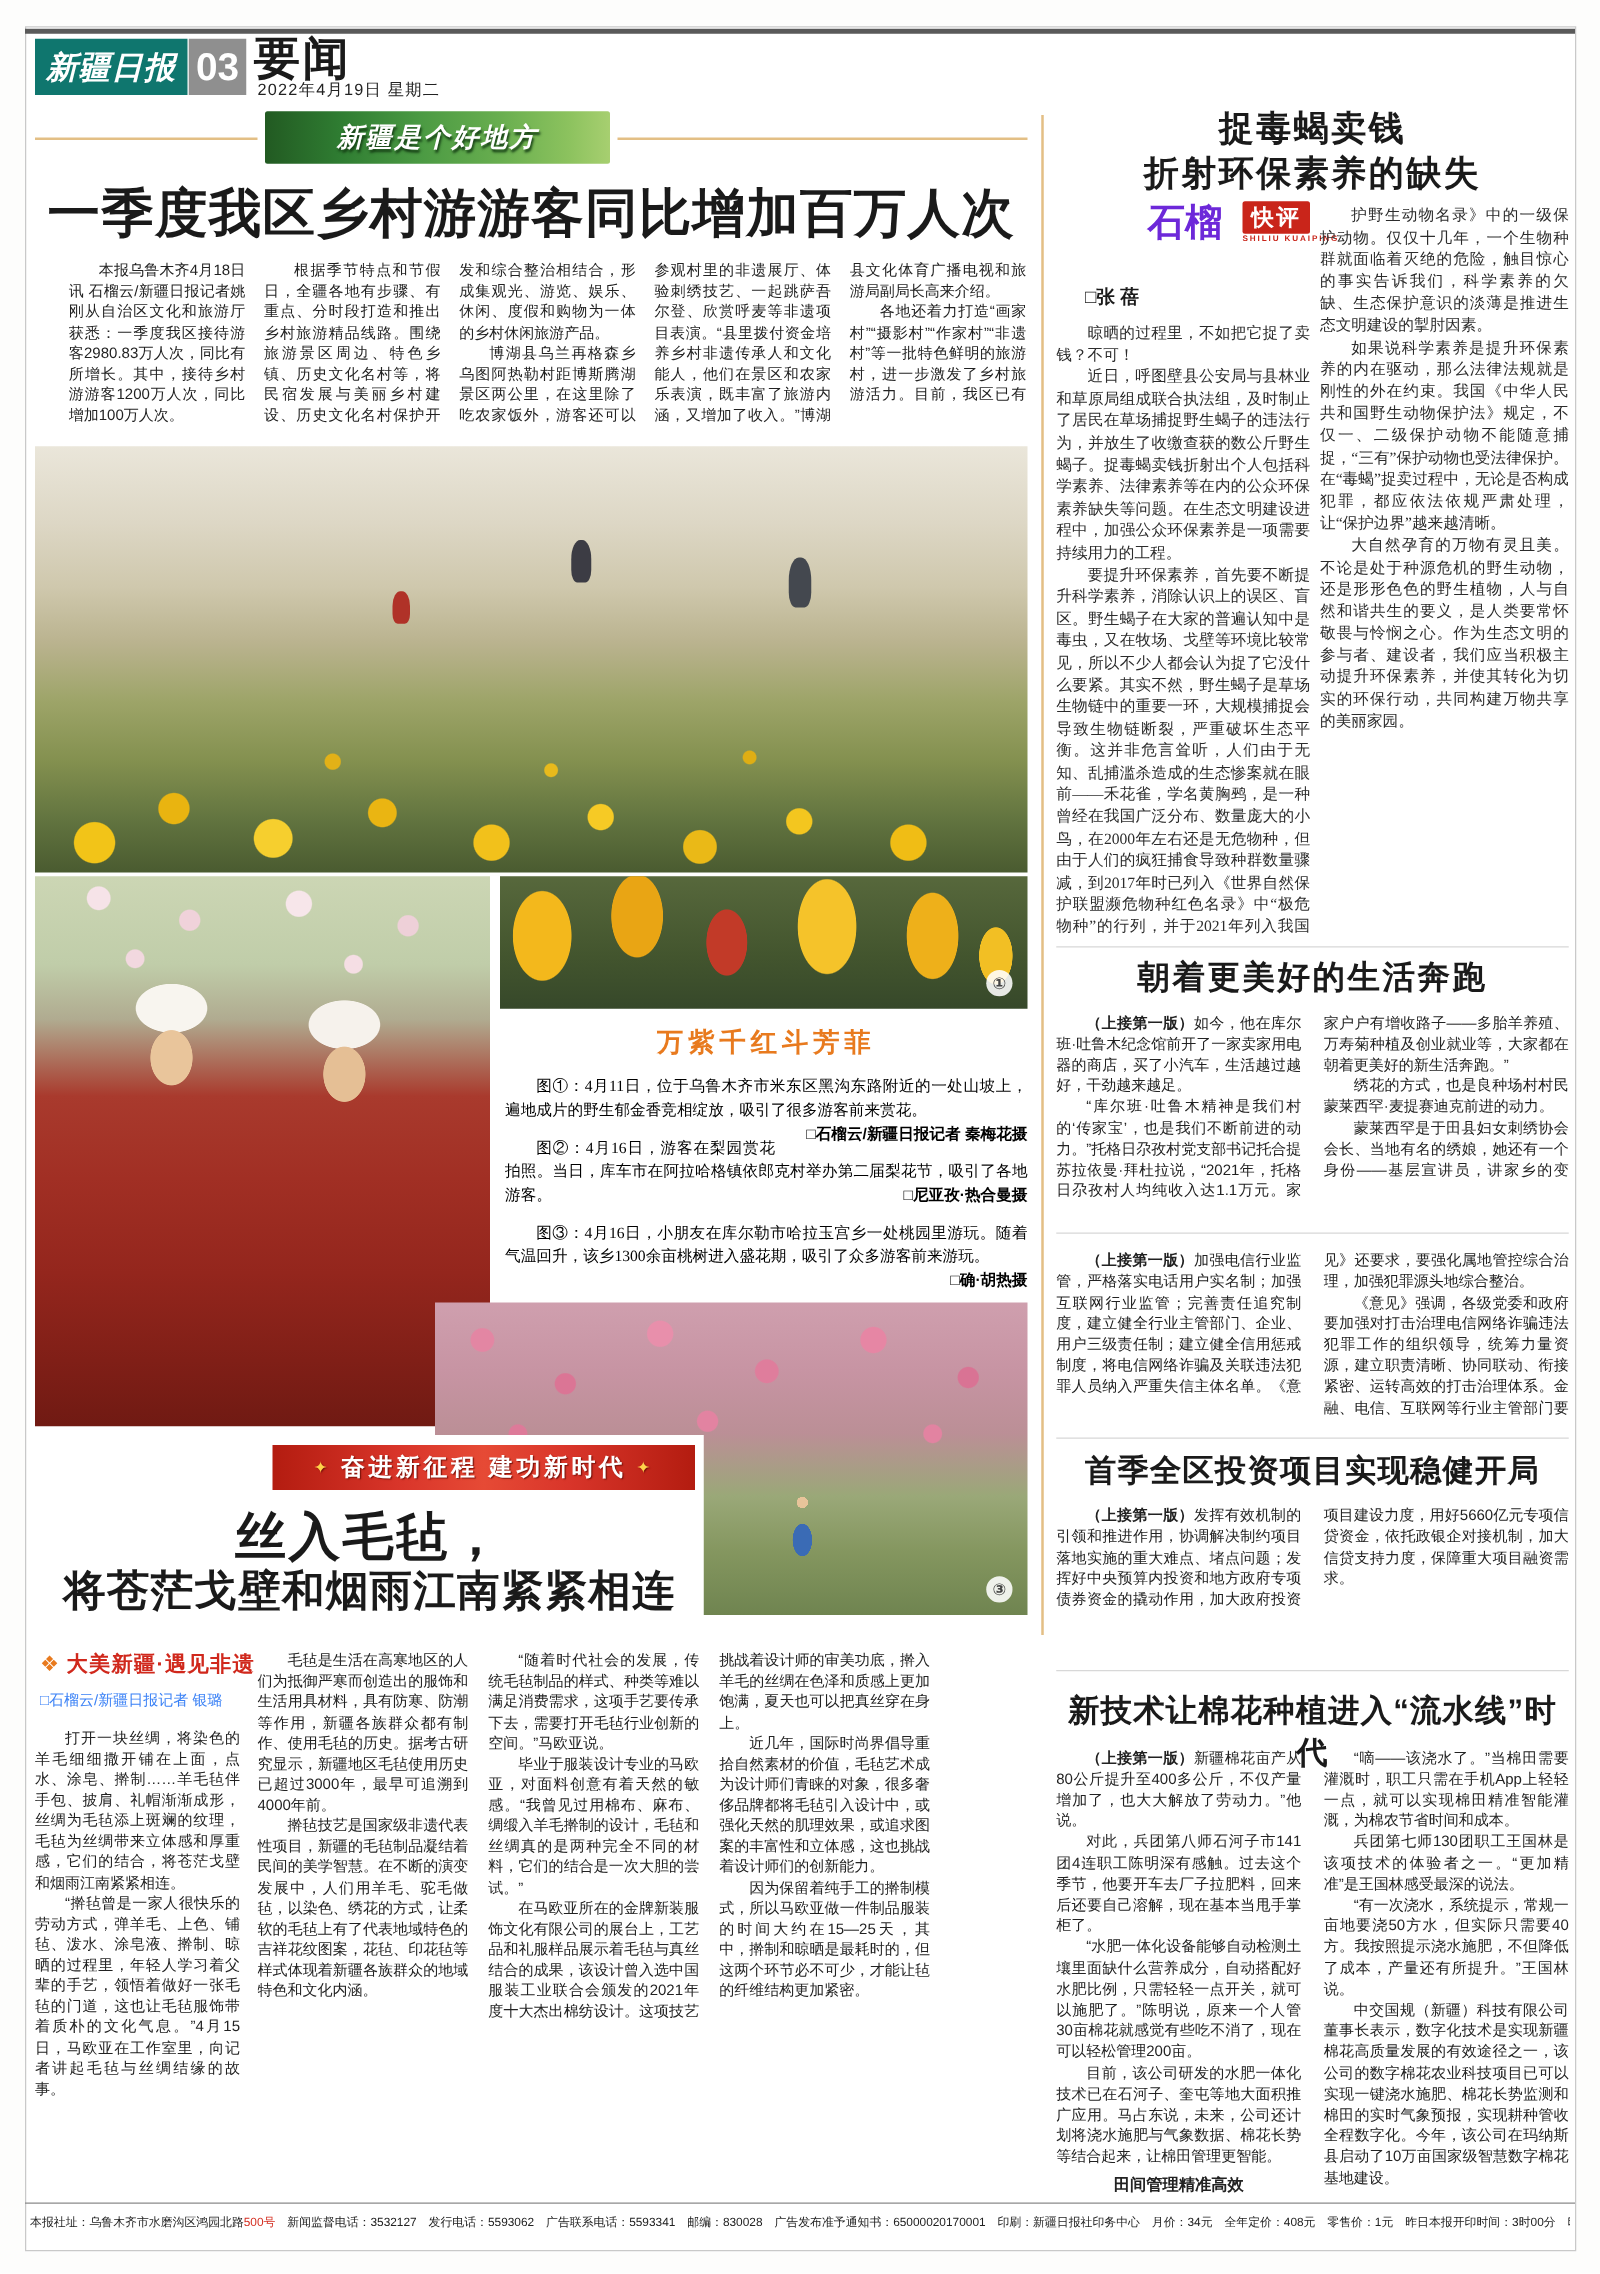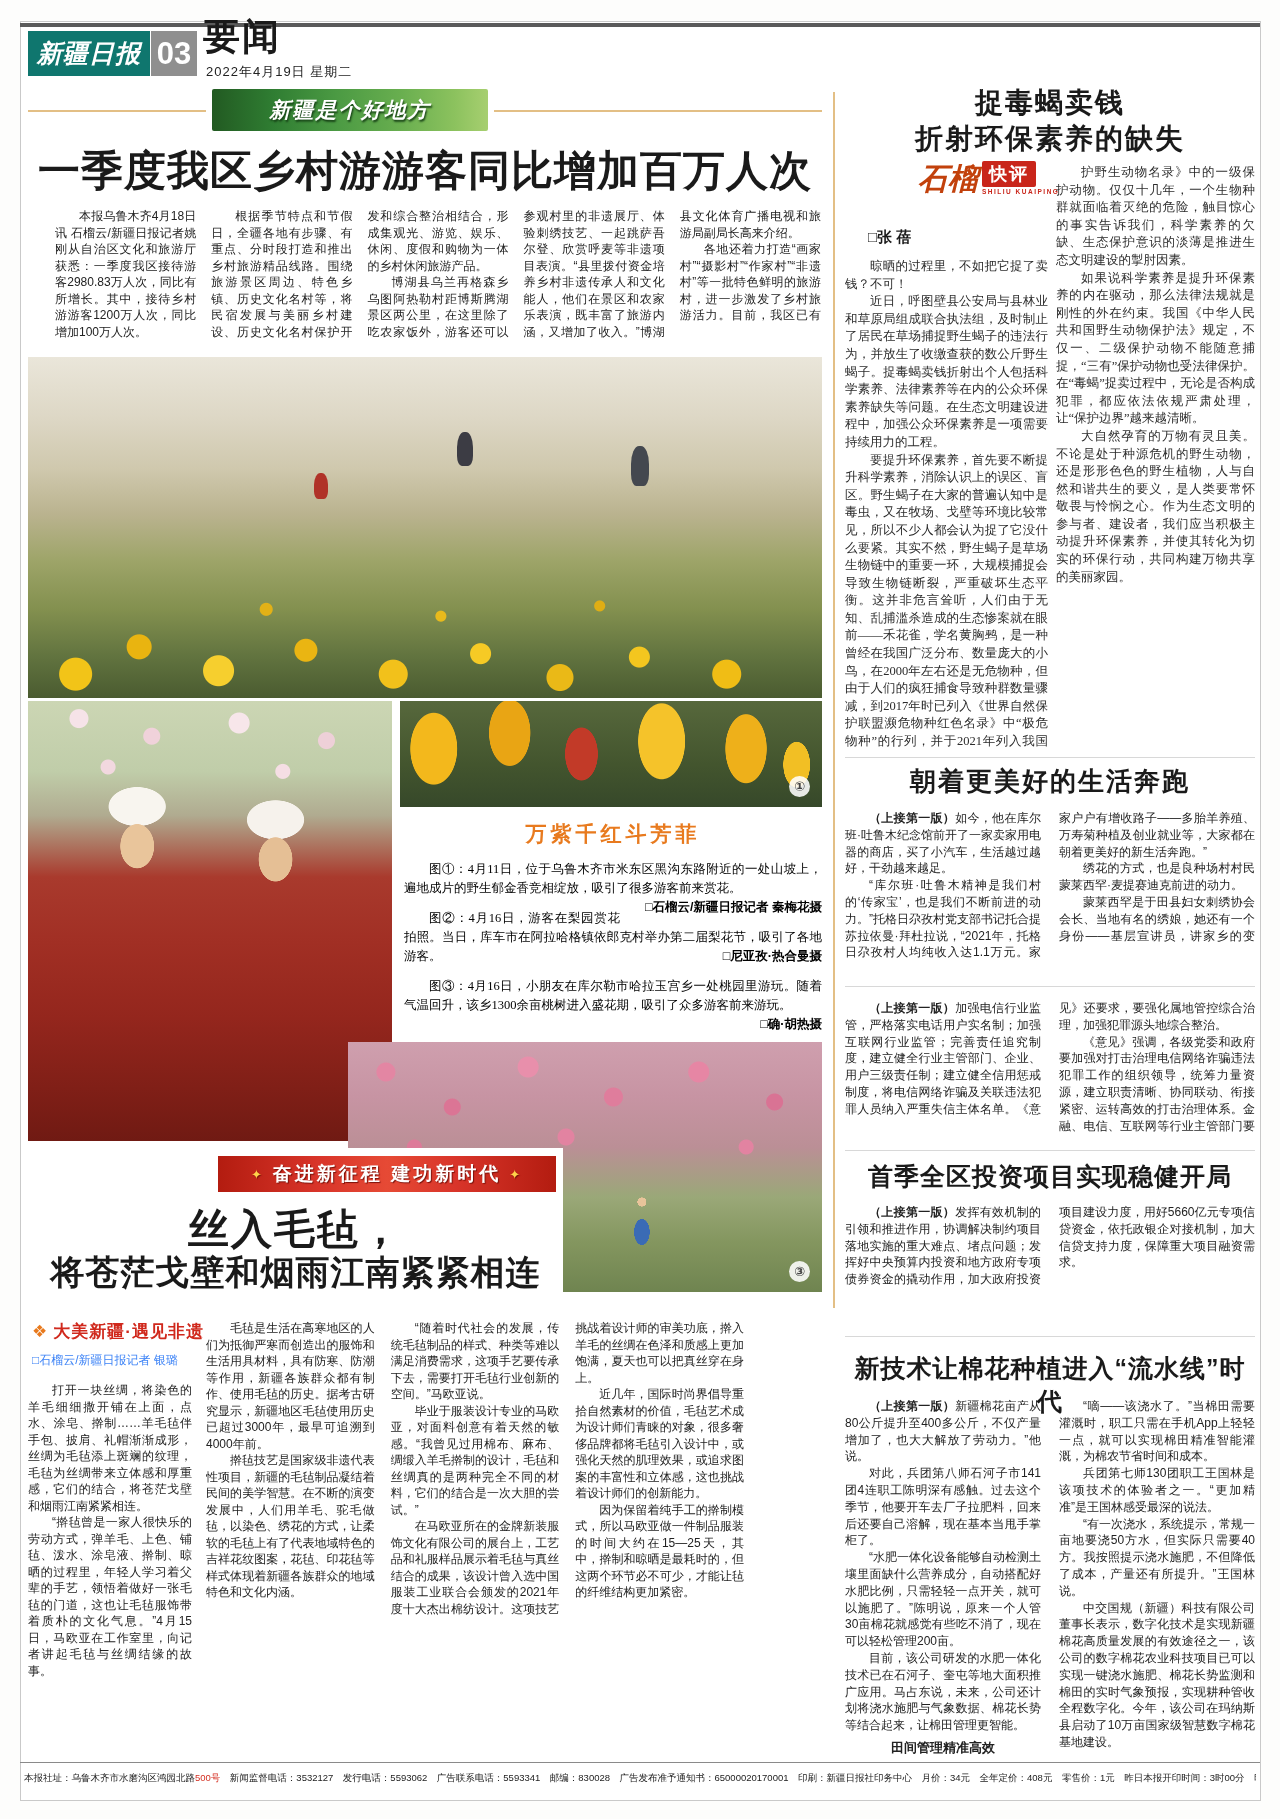--- a/index.html
+++ b/index.html
@@ -7,21 +7,21 @@
         font-family:"Liberation Sans","DejaVu Sans",sans-serif;color:#1a1a1a;}
   .sheet{position:absolute;left:20px;top:21px;width:1239px;height:1778px;border:1px solid #c9c9c9;background:#fff;}
   .abs{position:absolute;}
   .top-rule{left:20px;top:23px;width:1240px;height:4px;background:#5a5a5a;}
   .brand-box{left:28px;top:31px;width:122px;height:45px;background:#0f766e;color:#fff;
              display:flex;align-items:center;justify-content:center;
              font-family:"DejaVu Serif","Liberation Serif",serif;font-weight:bold;font-style:italic;
              font-size:25px;letter-spacing:1px;}
   .pageno-box{left:151px;top:31px;width:46px;height:45px;background:#8f8f8f;color:#fff;
               display:flex;align-items:center;justify-content:center;font-size:31px;font-weight:bold;}
-  .section-title{left:203px;top:12px;font-size:37px;font-weight:900;letter-spacing:2px;font-family:Liberation Serif, serif;}
+  .section-title{left:203px;top:22px;font-size:37px;font-weight:900;letter-spacing:2px;font-family:Liberation Serif, serif;}
   .date-line{left:206px;top:63px;font-size:13px;color:#222;letter-spacing:1px;}
   .deco-rule{height:2px;background:#e3bf85;}
   .v-divider{left:833px;top:92px;width:2px;height:1216px;background:#e3bf85;}
   .green-banner{left:212px;top:89px;width:276px;height:42px;border-radius:2px;
      background:linear-gradient(90deg,#225a22,#2f7d32 22%,#4b9a43 45%,#68ae4f 68%,#8cc25e 88%,#a7cf70);
      display:flex;align-items:center;justify-content:center;color:#fff;font-weight:900;font-style:italic;
      font-size:21px;letter-spacing:2px;text-shadow:1px 2px 2px #143d14;}
   .main-headline{left:28px;top:146px;width:794px;text-align:center;font-size:42px;font-weight:900;
      letter-spacing:1px;line-height:50px;white-space:nowrap;}
   .bodytext{font-size:12px;line-height:16.5px;text-align:justify;color:#222;overflow:hidden;}
@@ -92,22 +92,22 @@
   .felt-h1{left:28px;top:1202px;width:535px;text-align:center;font-size:41px;font-weight:900;letter-spacing:2px;}
   .felt-h2{left:28px;top:1250px;width:535px;text-align:center;font-size:34px;font-weight:900;letter-spacing:1px;white-space:nowrap;}
   .felt-logo{left:32px;top:1320px;font-size:17px;font-weight:900;color:#d0281c;letter-spacing:1px;}
   .felt-logo .orn{color:#e87a1e;margin-right:5px;}
   .felt-byline{left:32px;top:1352px;font-size:12px;font-weight:normal;color:#3b82f6;text-align:right;}
   .felt-col1{left:28px;top:1382px;width:164px;height:374px;}
   .felt-rest{left:206px;top:1320px;width:538px;height:436px;column-count:3;column-gap:16px;}
   .sb-headline{width:410px;text-align:center;font-weight:900;}
   .comm-h{left:845px;font-size:28px;letter-spacing:2px;}
   .shiliu-logo{left:918px;top:162px;display:flex;align-items:flex-start;}
-  .shiliu-script{font-family:"DejaVu Serif","Liberation Serif",serif;font-style:italic;font-weight:bold;
-     color:#c2410c;font-size:30px;line-height:34px;margin-right:4px;}
+  .shiliu-script{font-family:"DejaVu Serif","Liberation Serif",serif;font-weight:bold;
+     color:#6d28d9;font-size:30px;line-height:34px;margin-right:16px;}
   .shiliu-box{background:#c9251a;color:#fff;font-weight:900;font-size:18px;padding:3px 7px;letter-spacing:2px;border-radius:2px;}
   .shiliu-en{color:#c9251a;font-size:6.5px;letter-spacing:1.5px;text-align:center;margin-top:2px;font-weight:bold;}
   .comm-author{left:868px;top:228px;font-size:15px;font-weight:bold;}
   .kai{font-family:"Liberation Serif","DejaVu Serif",serif;font-size:12.5px;line-height:17.6px;text-align:justify;color:#2c2c2c;overflow:hidden;}
   .kai p{margin:0;text-indent:2em;}
   .comm-colL{left:845px;top:258px;width:203px;height:492px;}
   .comm-colR{left:1056px;top:164px;width:199px;height:586px;}
   .sep{left:845px;width:410px;height:1px;background:#d8d8d8;}
   .run-headline{top:764px;font-size:26px;letter-spacing:2px;}
   .run-body{left:845px;top:810px;width:410px;height:164px;column-count:2;column-gap:18px;}

